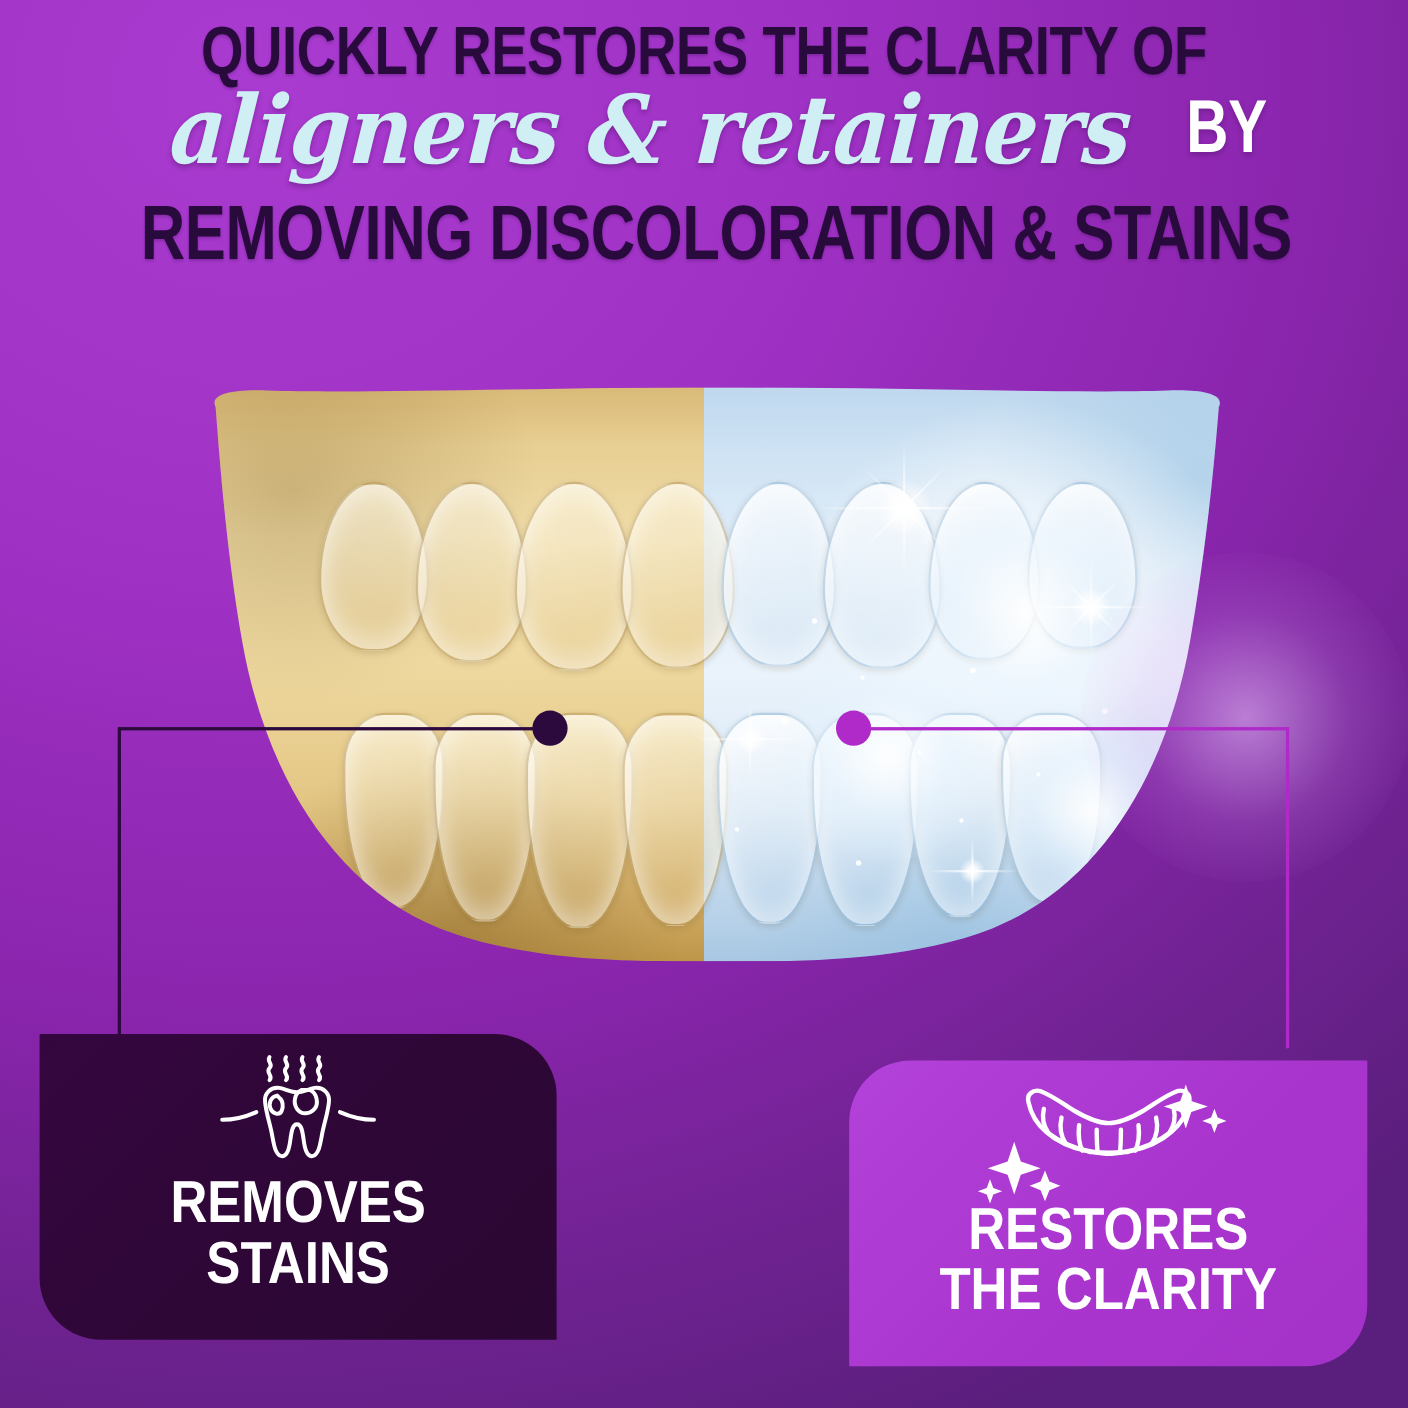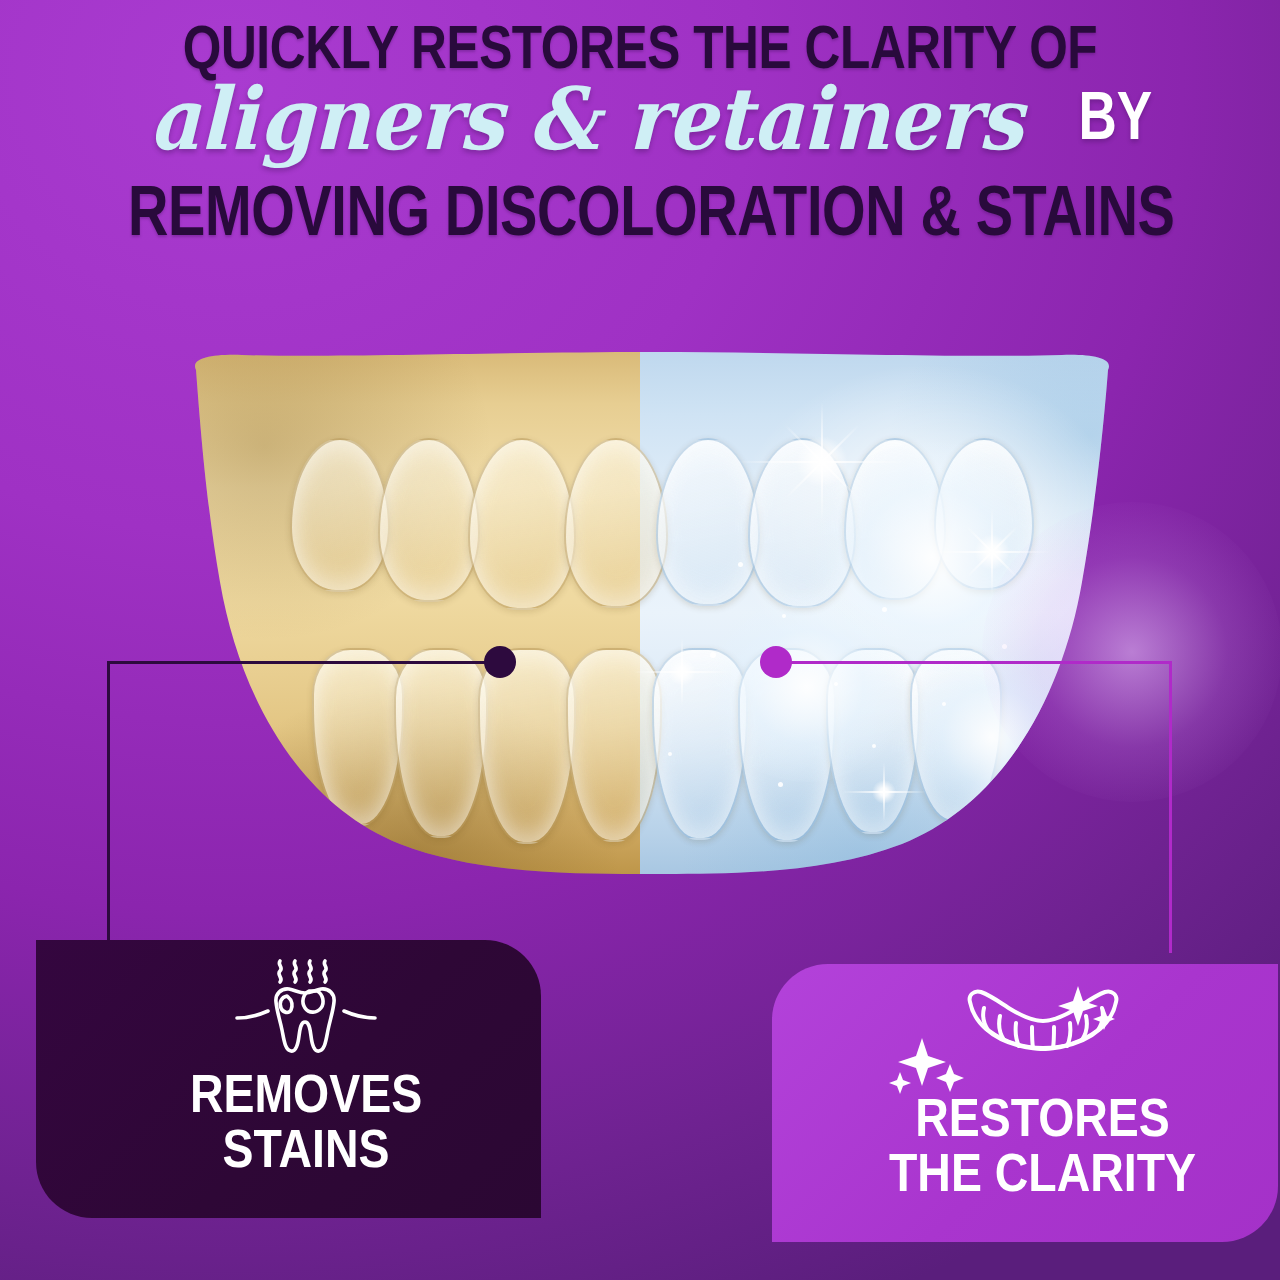--- a/index.html
+++ b/index.html
@@ -98,21 +98,21 @@
     background:radial-gradient(circle,rgba(236,200,255,.55) 0%,rgba(210,150,240,.18) 45%,rgba(160,50,200,0) 75%);}
 
   
   #connectors{position:absolute;inset:0;z-index:30;}
   .conn-h{position:absolute;height:3px;}
   .conn-v{position:absolute;width:3px;}
   .cdot{position:absolute;border-radius:50%;}
 
   
   .card{position:absolute;z-index:35;display:flex;flex-direction:column;
-        align-items:center;justify-content:flex-start;padding-left:35px;}
+        align-items:center;justify-content:flex-start;}
   #card-left{
     left:36px;top:940px;width:470px;height:278px;
     background:linear-gradient(135deg,#34063F 0%,#2E0736 55%,#2B0733 100%);
     border-radius:0 56px 0 56px;
   }
   #card-right{
     left:772px;top:964px;width:471px;height:278px;
     background:linear-gradient(135deg,#B342DA 0%,#A935CE 55%,#A431C8 100%);
     border-radius:56px 0 56px 0;
   }

